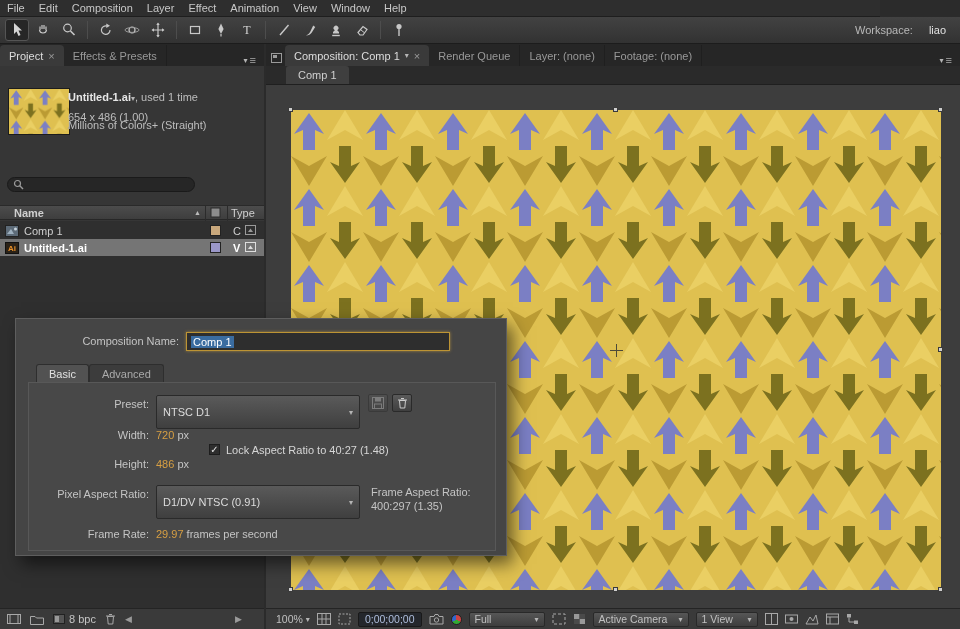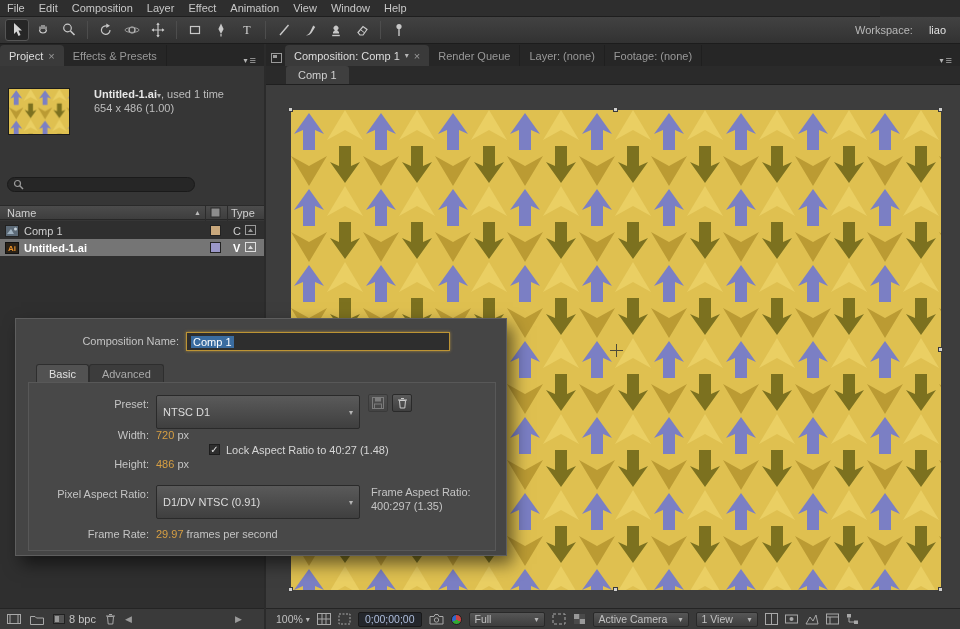--- a/index.html
+++ b/index.html
@@ -25,28 +25,28 @@
   .ptab{height:21px;display:flex;align-items:center;gap:5px;padding:0 9px;color:#999;border-right:1px solid #1f1f1f;}
   .ptab.active{background:#3a3a3a;color:#ddd;border-radius:4px 4px 0 0;border-right:none;}
   .close-x{color:#9a9a9a;font-size:11px;}
   .caret{font-size:8px;color:#b5b5b5;}
   .panel-menu{margin-left:auto;display:flex;align-items:center;gap:2px;padding-right:8px;color:#aaa;}
   .grp-icon{margin:0 3px 3px 5px;}
 
   
   .project-panel{position:absolute;left:0;top:66px;width:264px;height:563px;background:#363636;}
   .thumb{position:absolute;left:8px;top:22px;width:62px;height:47px;border:1px solid #1c1c1c;background:#888;}
-  .info{position:absolute;left:94px;top:22px;width:180px;line-height:13px;}
+  .info{position:absolute;left:68px;top:22px;width:180px;line-height:18px;}
   .info .t1{color:#e6e6e6;font-weight:bold;}
   .info .t2{color:#bdbdbd;}
   .info .t3{position:absolute;left:0;top:28px;color:#bdbdbd;width:190px;}
   .searchbox{position:absolute;left:7px;top:111px;width:188px;height:15px;background:#262626;border:1px solid #1a1a1a;border-radius:8px;display:flex;align-items:center;padding:0 5px;gap:4px;}
   .searchbox input{flex:1;background:transparent;border:none;outline:none;color:#ddd;font-size:10px;font-family:inherit;}
   .listhdr{position:absolute;left:0;top:139px;width:264px;height:15px;background:linear-gradient(#4c4c4c,#3e3e3e);border-top:1px solid #2a2a2a;border-bottom:1px solid #272727;display:flex;align-items:center;color:#cfcfcf;}
-  .listhdr .hname{padding-left:7px;}
+  .listhdr .hname{padding-left:14px;font-weight:bold;}
   .listhdr .hsort{position:absolute;left:194px;font-size:7px;color:#bbb;}
   .listhdr .hlabel{position:absolute;left:210px;}
   .listhdr .htype{position:absolute;left:231px;}
   .hv{position:absolute;top:0;width:1px;height:15px;background:#2b2b2b;}
   .listarea{position:absolute;left:0;top:155px;width:264px;height:387px;background:#2f2f2f;}
   .lrow{position:absolute;left:0;width:264px;height:17px;display:flex;align-items:center;color:#cfcfcf;}
   .lrow.sel{background:#757575;color:#fff;font-weight:bold;}
   .lrow .ric{margin:0 5px 0 5px;}
   .chip{position:absolute;left:210px;width:11px;height:11px;border:1px solid #222;}
   .tletter{position:absolute;left:233px;}
@@ -254,20 +254,21 @@
           <g transform="scale(0.4)">
             <rect width="150" height="113" fill="url(#tess)"></rect>
           </g>
         </svg>
     </div>
     <div class="info">
       <div>
         <span class="t1">Untitled-1.ai</span><span class="caret">▾</span><span class="t2">, used 1 time</span>
       </div>
       <div class="t2">654 x 486 (1.00)</div>
+      <div class="t2 t3">Millions of Colors+ (Straight)</div>
     </div>
     <div class="searchbox">
       <svg width="11" height="11">
           <circle cx="4.5" cy="4.5" r="3" stroke="#9a9a9a" fill="none" stroke-width="1.2"></circle>
           <line x1="6.8" y1="6.8" x2="10" y2="10" stroke="#9a9a9a" stroke-width="1.4"></line>
         </svg>
       <input type="text" style="">
     </div>
     <div class="listhdr">
       <span class="hname">Name</span>

